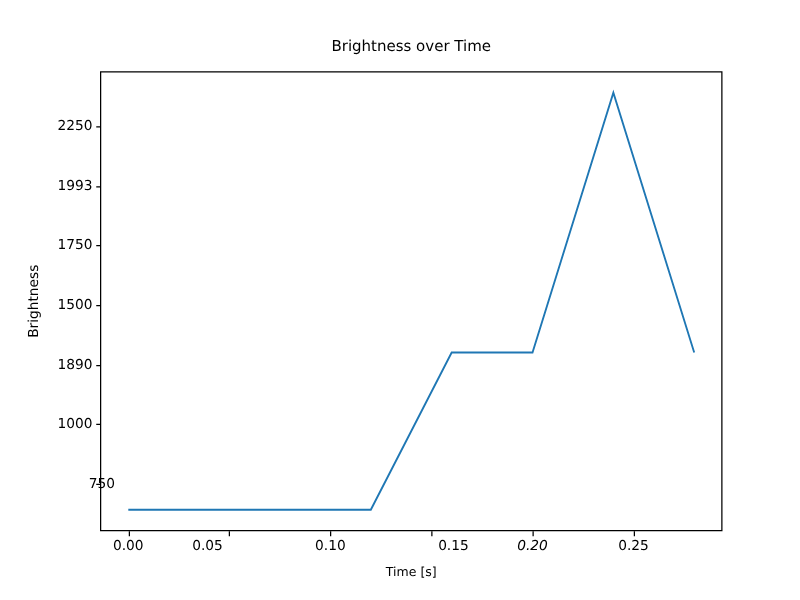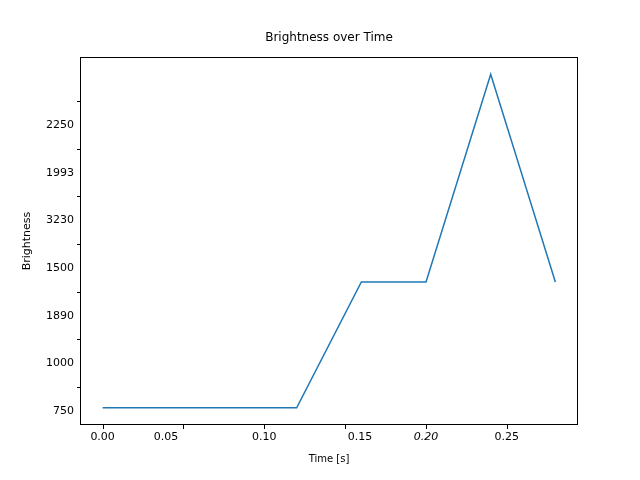--- a/index.html
+++ b/index.html
@@ -46,21 +46,20 @@
     width: 498px;
     height: 368px;
   }
   .tick-label-y {
     position: absolute;
     text-align: right;
     font-size: 11px;
     color: #000000;
     width: 60px;
     line-height: 11px;
-    margin-top: 24px;
   }
   .tick-label-x {
     position: absolute;
     text-align: center;
     font-size: 11px;
     color: #000000;
     width: 60px;
     line-height: 11px;
   }
   .tick-mark-y {
@@ -105,33 +104,33 @@
 
   <div id="chart-title">Brightness over Time</div>
 
   <div id="plot-frame"></div>
 
   <svg id="plot-svg" viewBox="0 0 498 368" preserveAspectRatio="none">
     <polyline id="data-line" fill="none" stroke="#1f77b4" stroke-width="1.5" stroke-linejoin="miter" stroke-linecap="butt" points="22.64,350.84 216.66,350.84 281.34,224.99 346.01,224.99 410.69,17.16 475.36,224.99"></polyline>
   </svg>
 
   <div id="ytick-labels">
-      <div class="tick-label-y" style="left: 14px; top: 380.865px; text-align: right;">750</div>
+      <div class="tick-label-y" style="left: 32px; top: 380.865px; text-align: right;">750</div>
       <div class="tick-label-y" style="left: 14px; top: 333.197px;">1000</div>
       <div class="tick-label-y" style="left: 14px; top: 285.528px;">1890</div>
       <div class="tick-label-y" style="left: 14px; top: 237.86px;">1500</div>
-      <div class="tick-label-y" style="left: 14px; top: 190.192px;">3230</div>
+      <div class="tick-label-y" style="left: 14px; top: 190.192px;">1750</div>
       <div class="tick-label-y" style="left: 14px; top: 142.523px;">1993</div>
       <div class="tick-label-y" style="left: 14px; top: 94.8549px;">2250</div>
     </div>
   <div id="xtick-labels">
       <div class="tick-label-x" style="left: 72.6364px; top: 431px;">0.00</div>
       <div class="tick-label-x" style="left: 136px; top: 431px;">0.05</div>
       <div class="tick-label-x" style="left: 234.325px; top: 431px;">0.10</div>
-      <div class="tick-label-x" style="left: 330px; top: 431px;">0.15</div>
+      <div class="tick-label-x" style="left: 315px; top: 431px; text-align: right;">0.15</div>
       <div class="tick-label-x" style="left: 396.013px; top: 431px; font-style: italic;">0.20</div>
       <div class="tick-label-x" style="left: 476.857px; top: 431px;">0.25</div>
     </div>
   <div id="ytick-marks">
       <div class="tick-mark-y" style="left: 76.5px; top: 386.865px;"></div>
       <div class="tick-mark-y" style="left: 76.5px; top: 339.197px;"></div>
       <div class="tick-mark-y" style="left: 76.5px; top: 291.528px;"></div>
       <div class="tick-mark-y" style="left: 76.5px; top: 243.86px;"></div>
       <div class="tick-mark-y" style="left: 76.5px; top: 196.192px;"></div>
       <div class="tick-mark-y" style="left: 76.5px; top: 148.523px;"></div>

